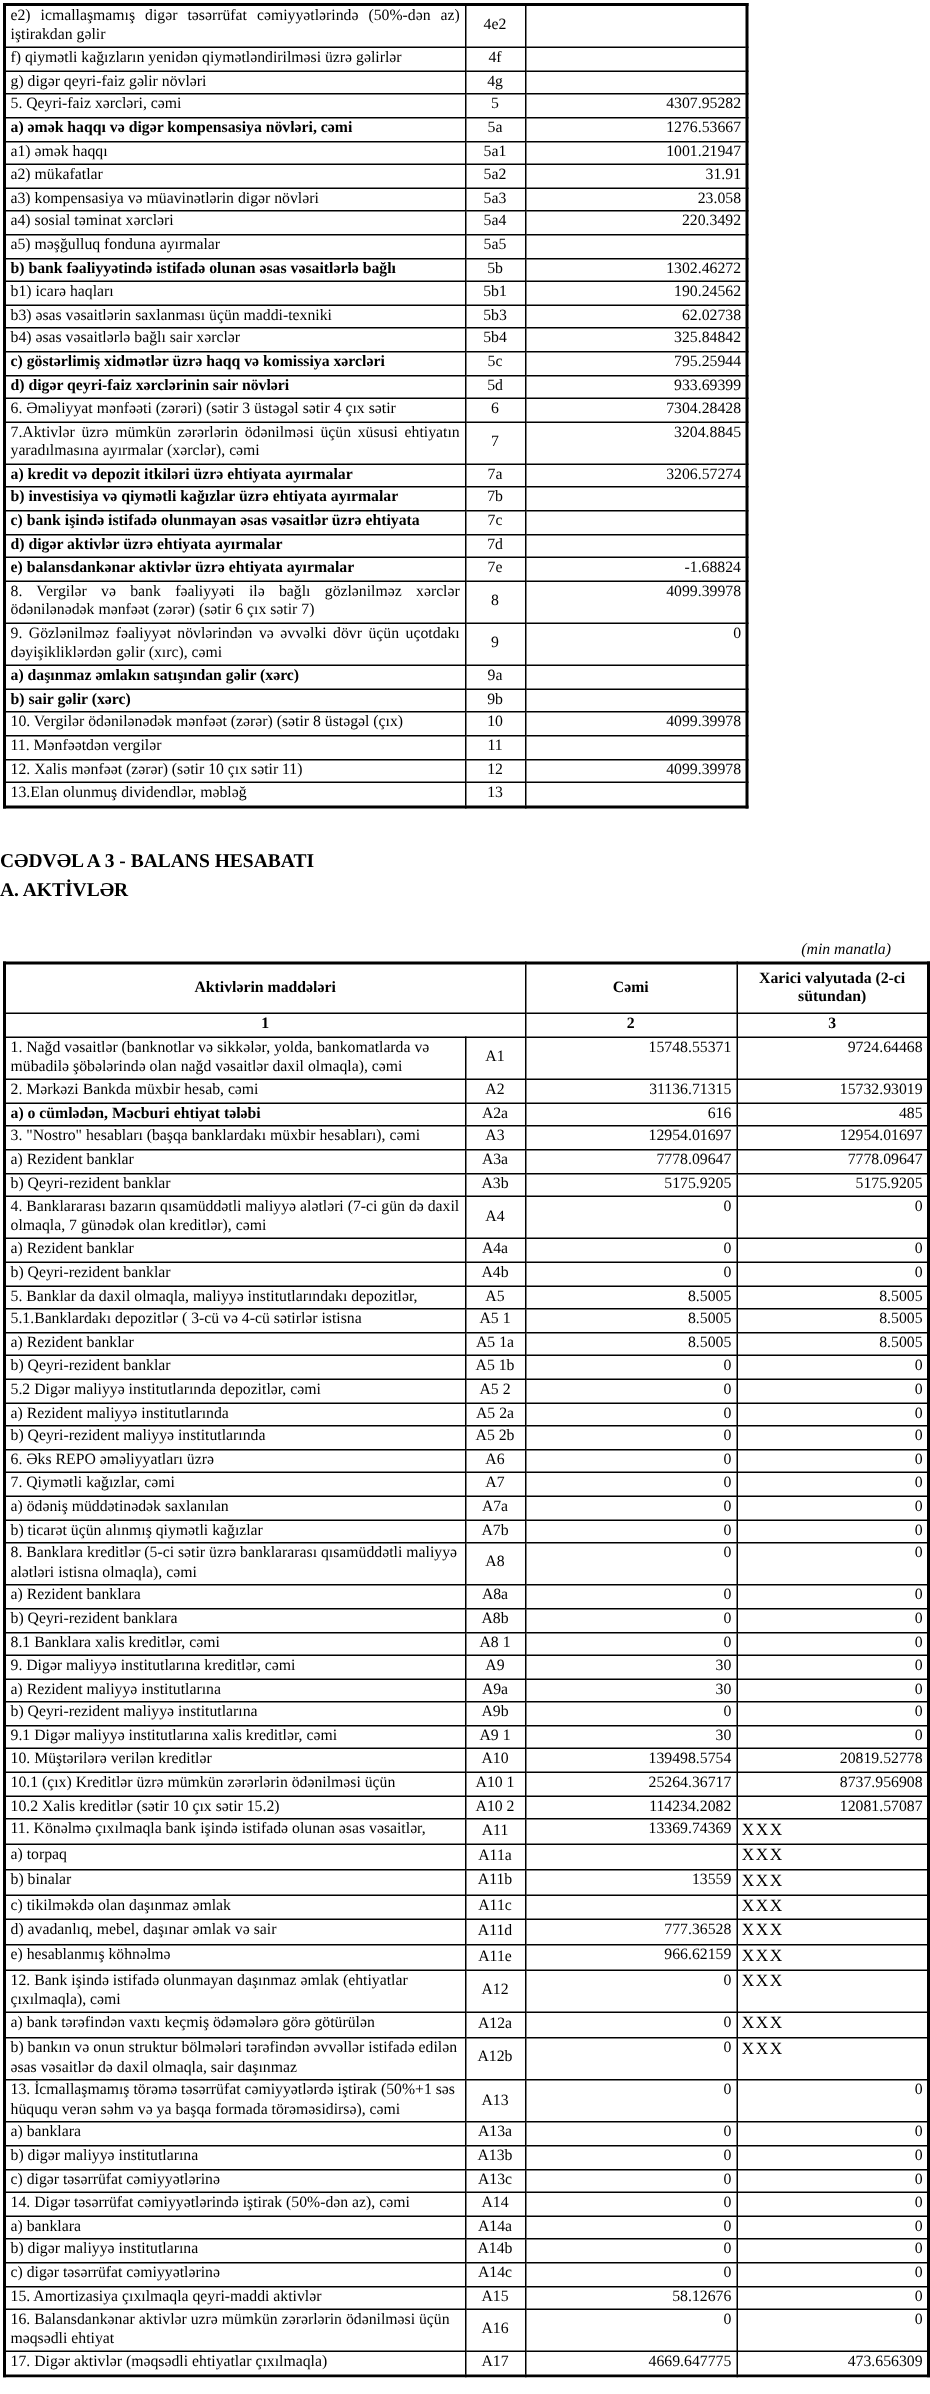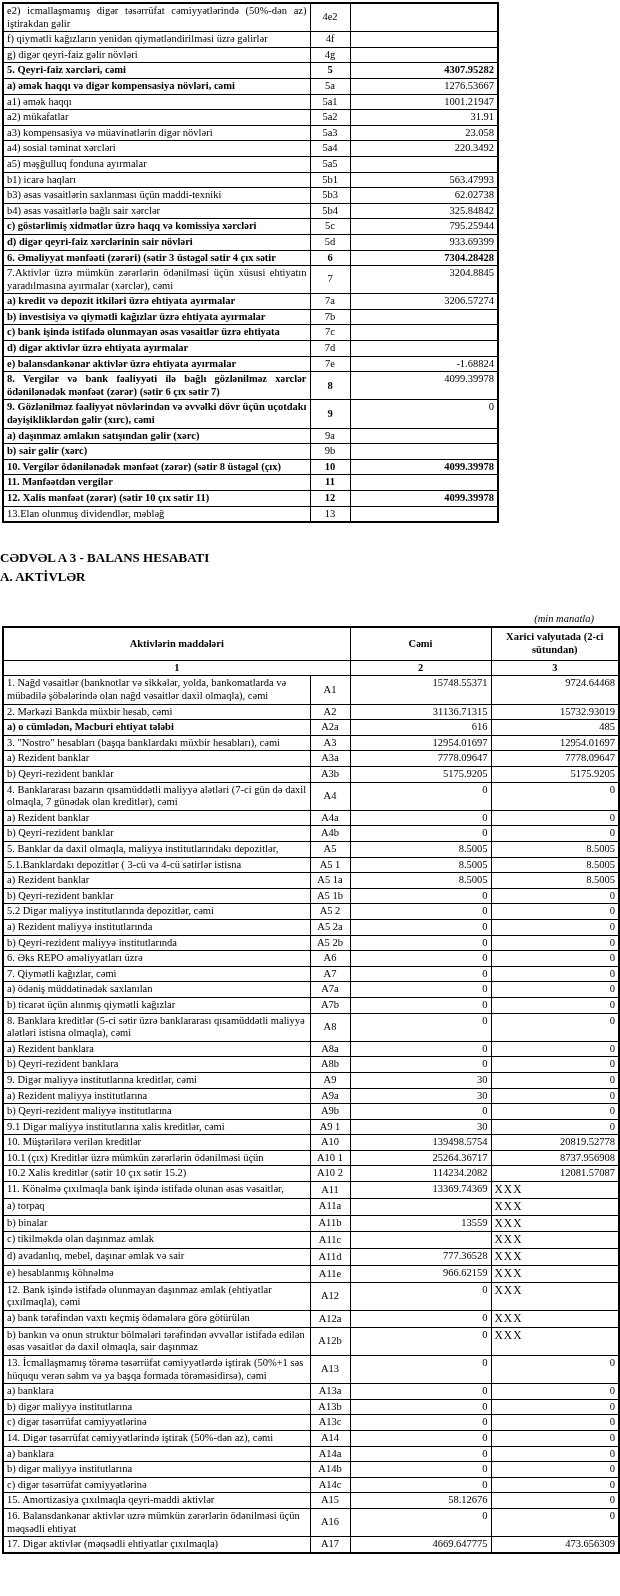--- a/index.html
+++ b/index.html
@@ -27,21 +27,21 @@
     font-size: 10.5px;
     line-height: 1.2;
     padding: 1px 3px;
     overflow: hidden;
   }
   table.tbl { border: 2px solid #000; }
   .lbl  { vertical-align: top; }
   .code { text-align: center; vertical-align: middle; width: 38px; }
   .val  { text-align: right; vertical-align: top; }
   .val.xxx { text-align: left; font-size: 11.5px; letter-spacing: 1px; }
-  .b { font-weight: bold; }
+  .b { font-weight: normal; }
   .just { text-align: justify; }
   .ind0 { padding-left: 3px; }
   .ind1 { padding-left: 10px; }
   .ind2 { padding-left: 20px; font-weight: bold; }
   .ind3 { padding-left: 46px; }
   .income col.c-lbl { width: 307px; }
   .income col.c-code { width: 40px; }
   .income col.c-val { width: 148px; }
   .assets col.c-lbl { width: 307px; }
   .assets col.c-code { width: 40px; }
@@ -129,23 +129,28 @@
           <td class="lbl ind3">a4) sosial təminat xərcləri</td>
           <td class="code">5a4</td>
           <td class="val">220.3492</td>
         </tr>
         <tr>
           <td class="lbl ind3">a5) məşğulluq fonduna ayırmalar</td>
           <td class="code">5a5</td>
           <td class="val"></td>
         </tr>
         <tr>
+          <td class="lbl ind2">b) bank fəaliyyətində istifadə olunan əsas vəsaitlərlə bağlı</td>
+          <td class="code">5b</td>
+          <td class="val">1302.46272</td>
+        </tr>
+        <tr>
           <td class="lbl ind3">b1) icarə haqları</td>
           <td class="code">5b1</td>
-          <td class="val">563.47993</td>
+          <td class="val">190.24562</td>
         </tr>
         <tr>
           <td class="lbl ind3">b3) əsas vəsaitlərin saxlanması üçün maddi-texniki</td>
           <td class="code">5b3</td>
           <td class="val">62.02738</td>
         </tr>
         <tr>
           <td class="lbl ind3">b4) əsas vəsaitlərlə bağlı sair xərclər</td>
           <td class="code">5b4</td>
           <td class="val">325.84842</td>
@@ -397,20 +402,26 @@
           <td class="val">0</td>
           <td class="val">0</td>
         </tr>
         <tr>
           <td class="lbl ind1">b) Qeyri-rezident banklara</td>
           <td class="code">A8b</td>
           <td class="val">0</td>
           <td class="val">0</td>
         </tr>
         <tr>
+          <td class="lbl ind0">8.1 Banklara xalis kreditlər, cəmi</td>
+          <td class="code">A8 1</td>
+          <td class="val">0</td>
+          <td class="val">0</td>
+        </tr>
+        <tr>
           <td class="lbl ind0">9. Digər maliyyə institutlarına kreditlər, cəmi</td>
           <td class="code">A9</td>
           <td class="val">30</td>
           <td class="val">0</td>
         </tr>
         <tr>
           <td class="lbl ind1">a) Rezident maliyyə institutlarına</td>
           <td class="code">A9a</td>
           <td class="val">30</td>
           <td class="val">0</td>

